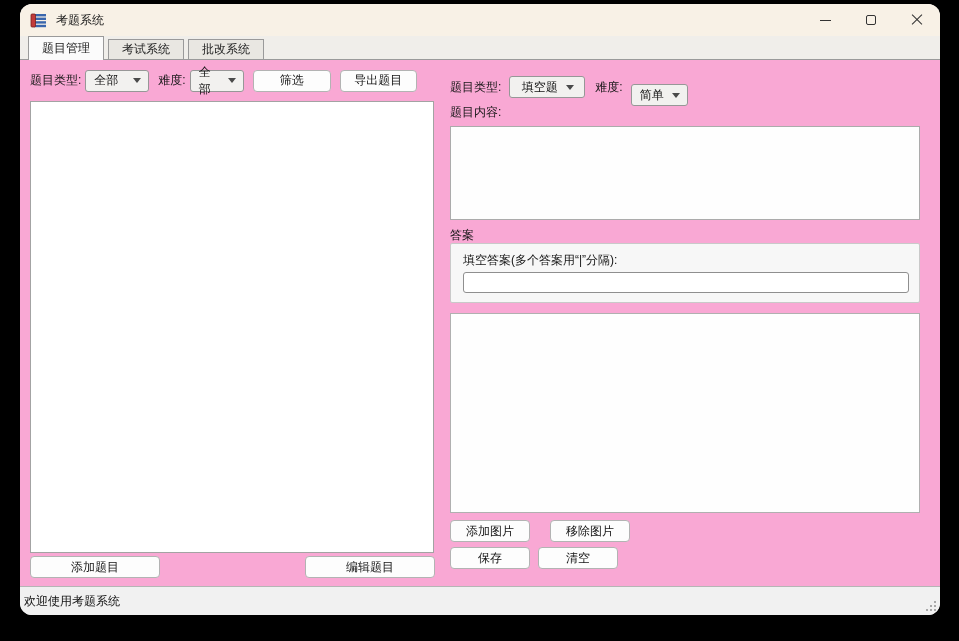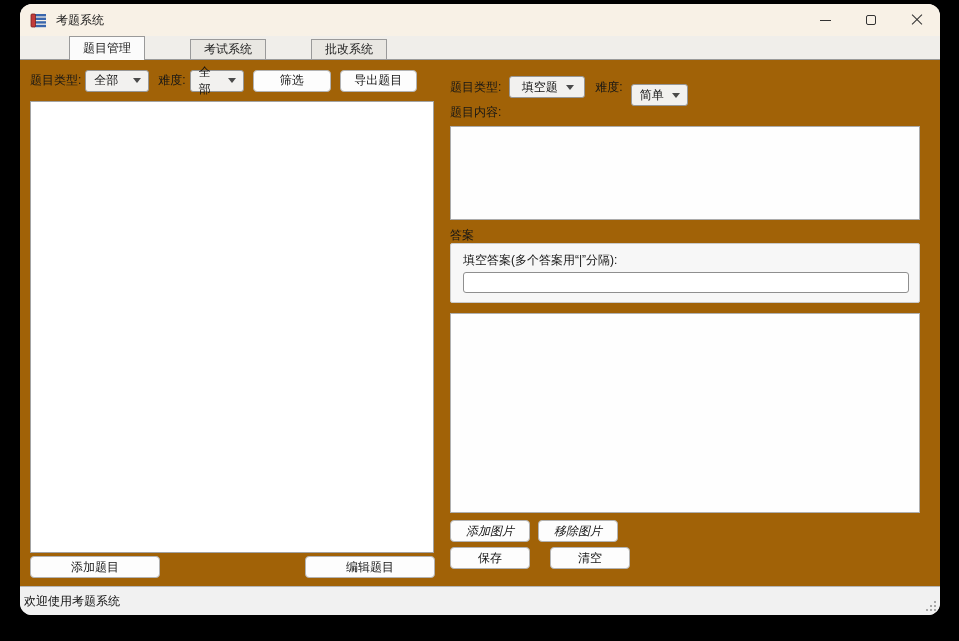--- a/index.html
+++ b/index.html
@@ -22,25 +22,25 @@
   .glyph-close { position:relative; width:12px; height:12px; }
   .glyph-close::before,.glyph-close::after { content:""; position:absolute; left:-1px; top:5px;
     width:14px; height:1px; background:#333; }
   .glyph-close::before { transform:rotate(45deg); }
   .glyph-close::after  { transform:rotate(-45deg); }
 
   
   .tabstrip { height:24px; background:#f0eeea; border-bottom:1px solid #9a9a9a;
     display:flex; align-items:flex-end; padding-left:8px; position:relative; }
   .tab { height:20px; line-height:19px; padding:0 13px; background:#e9e7e2;
-    border:1px solid #9a9a9a; border-bottom:none; margin-right:4px; color:#222;margin-left:41px; }
+    border:1px solid #9a9a9a; border-bottom:none; margin-right:4px; color:#222; }
   .tab.active { height:24px; line-height:23px; background:#fbfbfb; margin-bottom:-1px; z-index:2; }
 
   
-  .content { position:absolute; top:56px; left:0; right:0; bottom:29px; background:#a16207; }
+  .content { position:absolute; top:56px; left:0; right:0; bottom:29px; background:#f9a8d4; }
 
   .label { color:#161616; white-space:nowrap; }
 
   .combo { background:#f2f1ef; border:1px solid #979797; border-radius:3px; height:22px;
     display:flex; align-items:center; justify-content:space-between; padding:0 7px 0 8px; }
   .combo .arrow { width:0; height:0; border-left:4px solid transparent; border-right:4px solid transparent;
     border-top:5px solid #4a4a4a; margin-left:8px; }
 
   .btn { background:#fdfdfd; border:1px solid #b3b3b3; border-radius:4px; height:22px;
     display:flex; align-items:center; justify-content:center; color:#141414; }
@@ -63,22 +63,22 @@
     font-family:"Liberation Sans","DejaVu Sans",sans-serif; font-size:12px; padding:4px; }
   .rp-answer-label { position:absolute; left:0; top:167px; }
   .groupbox { position:absolute; left:0; top:183px; width:470px; height:60px;
     background:#f7f7f7; border:1px solid #c9c9c9; border-radius:2px; }
   .groupbox .hint { position:absolute; left:12px; top:8px; }
   .entry { position:absolute; left:12px; top:28px; width:446px; height:21px;
     background:#fff; border:1px solid #8f8f8f; border-radius:3px; outline:none;
     font-family:"Liberation Sans","DejaVu Sans",sans-serif; font-size:12px; padding:0 5px; }
   .imagebox { position:absolute; left:0; top:253px; width:470px; height:200px;
     background:#fefefe; border:1px solid #b0b0b0; }
-  .rp-btn-row1 { position:absolute; left:0; top:460px; display:flex; gap:8px;font-style:italic; }
-  .rp-btn-row2 { position:absolute; left:0; top:487px; display:flex; gap:20px; }
+  .rp-btn-row1 { position:absolute; left:0; top:460px; display:flex; gap:20px; }
+  .rp-btn-row2 { position:absolute; left:0; top:487px; display:flex; gap:8px; }
   .rp-btn { width:80px; }
 
   
   .statusbar { position:absolute; left:0; right:0; bottom:0; height:29px; background:#f1f1f1;
     border-top:1px solid #b5b5b5; display:flex; align-items:center; padding-left:4px; }
   .sizegrip { position:absolute; right:4px; bottom:4px; width:12px; height:12px; }
   .sizegrip i { position:absolute; width:2px; height:2px; background:#a9a9a9;
     box-shadow:0 0 0 0 #a9a9a9; display:block; }
   .sg1 { right:0; bottom:0; } .sg2 { right:4px; bottom:0; } .sg3 { right:8px; bottom:0; }
   .sg4 { right:0; bottom:4px; } .sg5 { right:4px; bottom:4px; } .sg6 { right:0; bottom:8px; }

